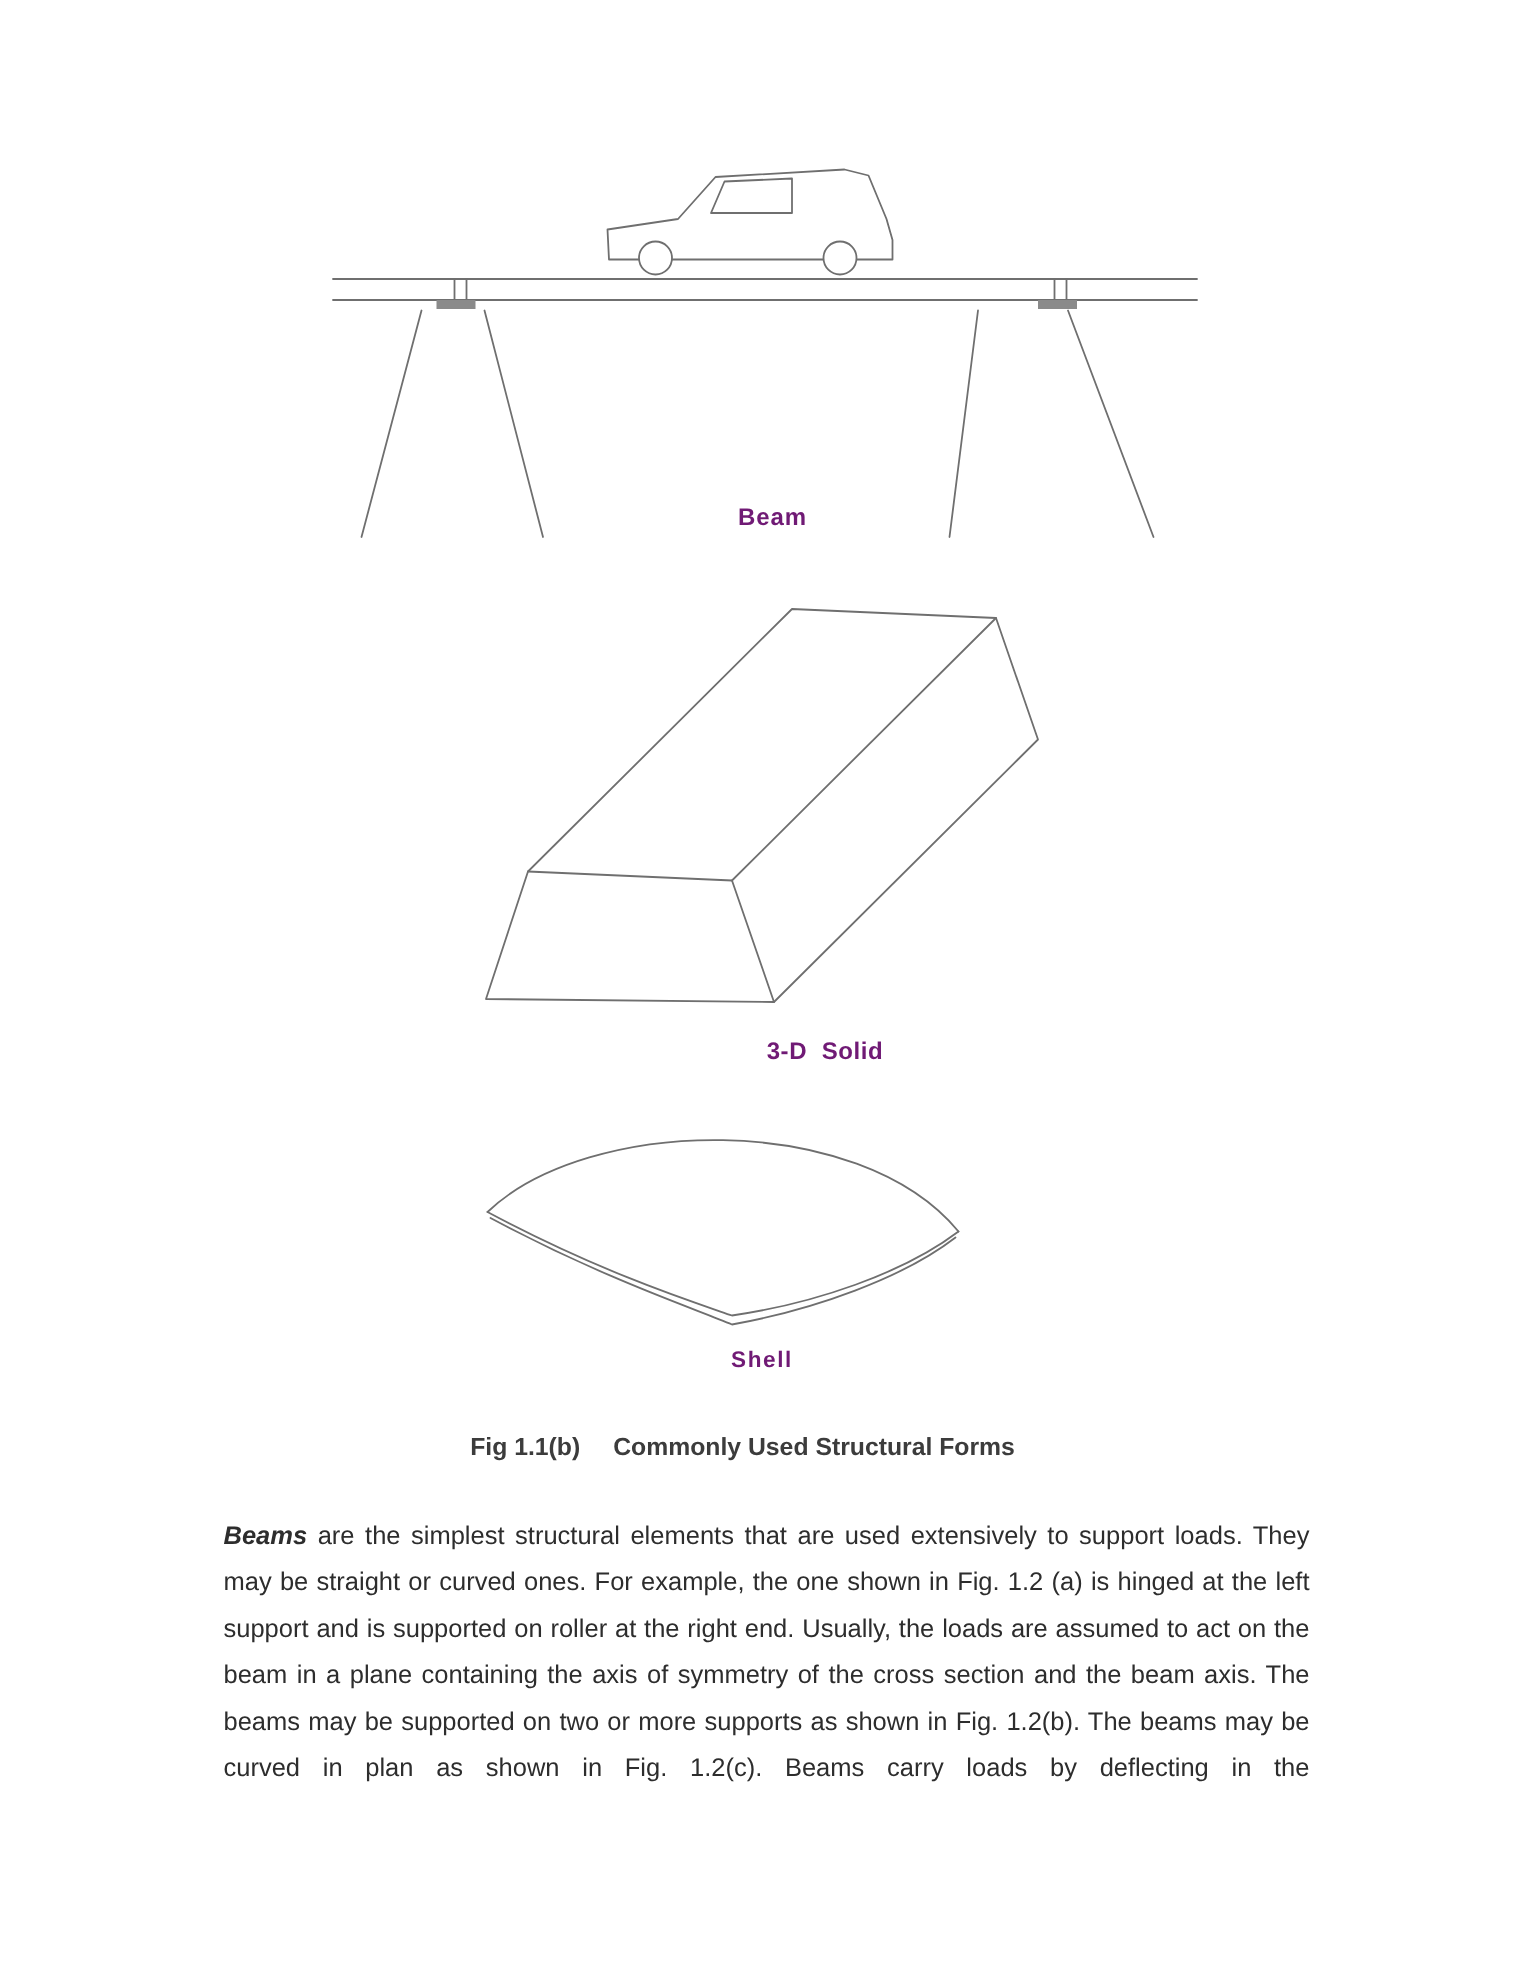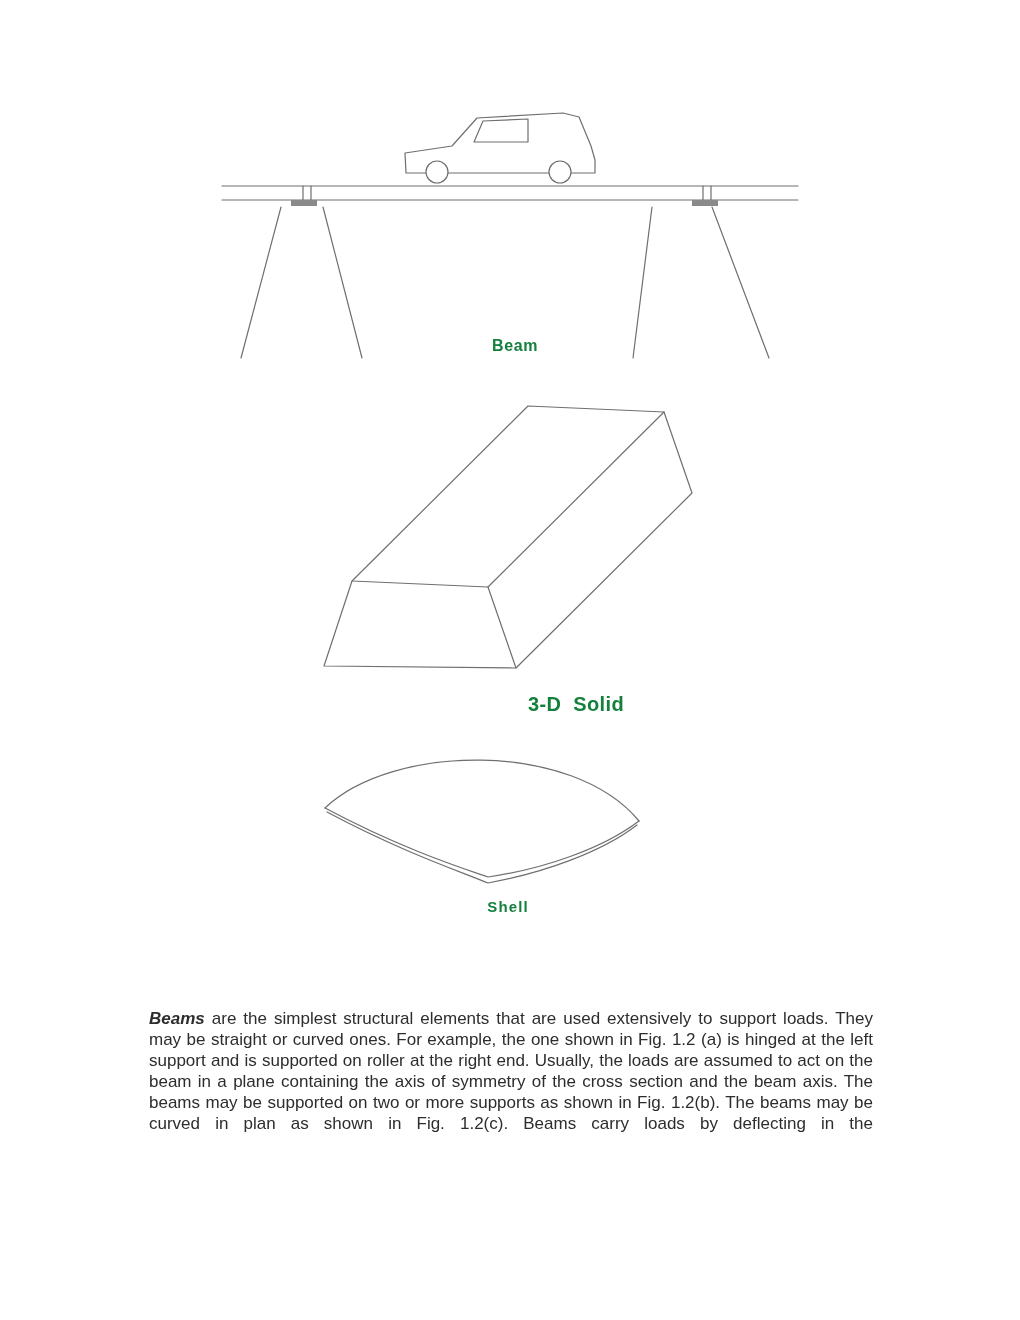--- a/index.html
+++ b/index.html
@@ -10,43 +10,43 @@
     background: #ffffff;
     font-family: "Liberation Sans", sans-serif;
     overflow: hidden;
   }
   svg.fig { position: absolute; }
   .sketch { stroke: #6f6f6f; stroke-width: 1.2; fill: none; stroke-linejoin: round; stroke-linecap: round; }
   .fig-label {
     position: absolute;
     transform: translateX(-50%);
     font-weight: bold;
-    color: #15803d;
+    color: #701a75;
     white-space: pre;
   }
   #beam-label  { left: 515px; top: 337px; font-size: 16px; letter-spacing: 0.6px; }
-  #solid-label { left: 576px; top: 693px; font-size: 20px; letter-spacing: 0.4px; }
+  #solid-label { left: 550px; top: 693px; font-size: 16px; letter-spacing: 0.4px; }
   #shell-label { left: 508px; top: 898px; font-size: 15px; letter-spacing: 1.1px; }
   #caption {
     position: absolute;
     left: 495px; top: 956px;
     transform: translateX(-50%);
     display: flex; gap: 22px;
     font-weight: bold;
     font-size: 16.5px;
     color: #3c3c3c;
     white-space: pre;
   }
   #para {
     position: absolute;
     left: 149px; top: 1008px;
     width: 724px;
     margin: 0;
     font-size: 17px;
-    line-height: 21px;
+    line-height: 31px;
     color: #2d2d2d;
     text-align: justify;
     text-align-last: justify;
   }
   #para .lead { font-weight: bold; font-style: italic; }
 </style>
 </head>
 <body>
 
 <div id="page">
@@ -90,16 +90,20 @@
 
   <svg class="fig" style="left:300px; top:722px;" width="370" height="170" viewBox="300 722 370 170">
     <g>
       <path class="sketch" d="M325,808 C392,744 572,740 639,821"></path>
       <path class="sketch" d="M325,808 C402,849 462,868 488,877 C543,869 602,849 639,821"></path>
       <path class="sketch" d="M327,812 C404,853 462,872 488,883 C543,873 602,852 637,825"></path>
     </g>
   </svg>
   <div class="fig-label" id="shell-label">Shell</div>
 
+  <div id="caption">
+    <span>Fig 1.1(b)</span>
+    <span>Commonly Used Structural Forms</span>
+  </div>
 
   <p id="para"><span class="lead">Beams</span><span> are the simplest structural elements that are used extensively to support loads. They may be straight or curved ones. For example, the one shown in Fig. 1.2 (a) is hinged at the left support and is supported on roller at the right end. Usually, the loads are assumed to act on the beam in a plane containing the axis of symmetry of the cross section and the beam axis. The beams may be supported on two or more supports as shown in Fig. 1.2(b). The beams may be curved in plan as shown in Fig. 1.2(c). Beams carry loads by deflecting in the</span></p>
 
 </div>
 
 </body></html>

